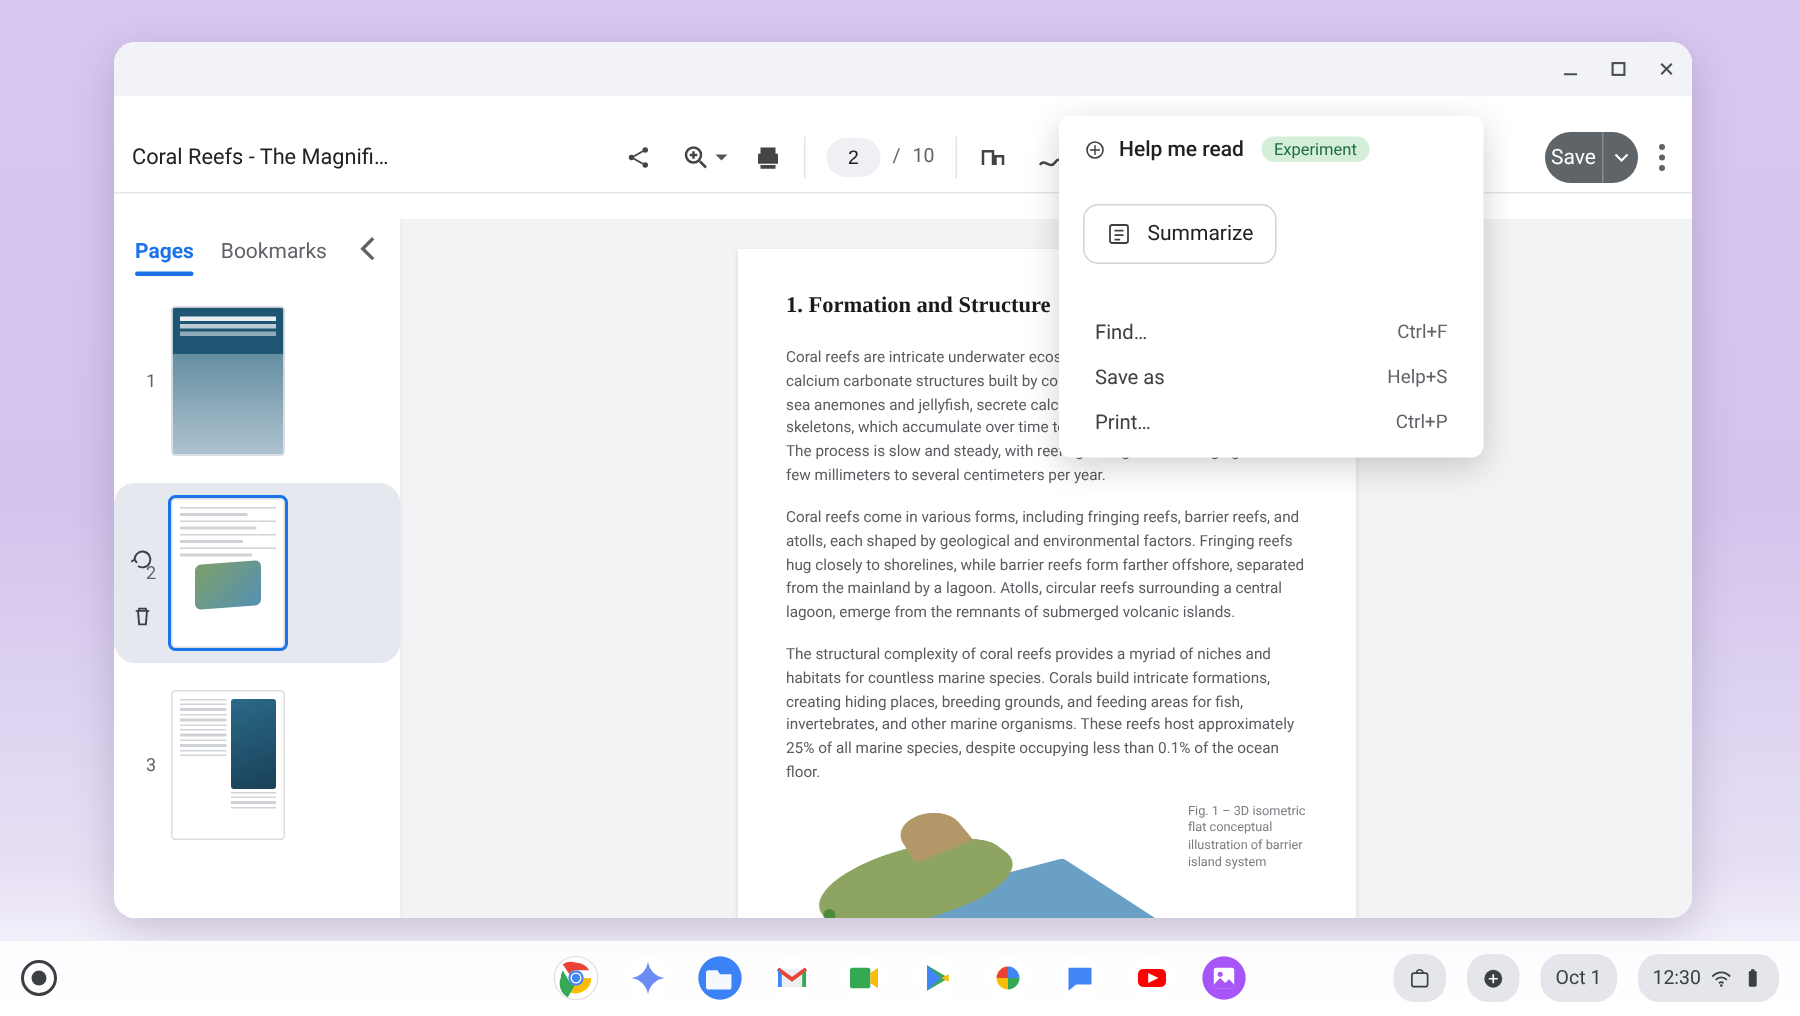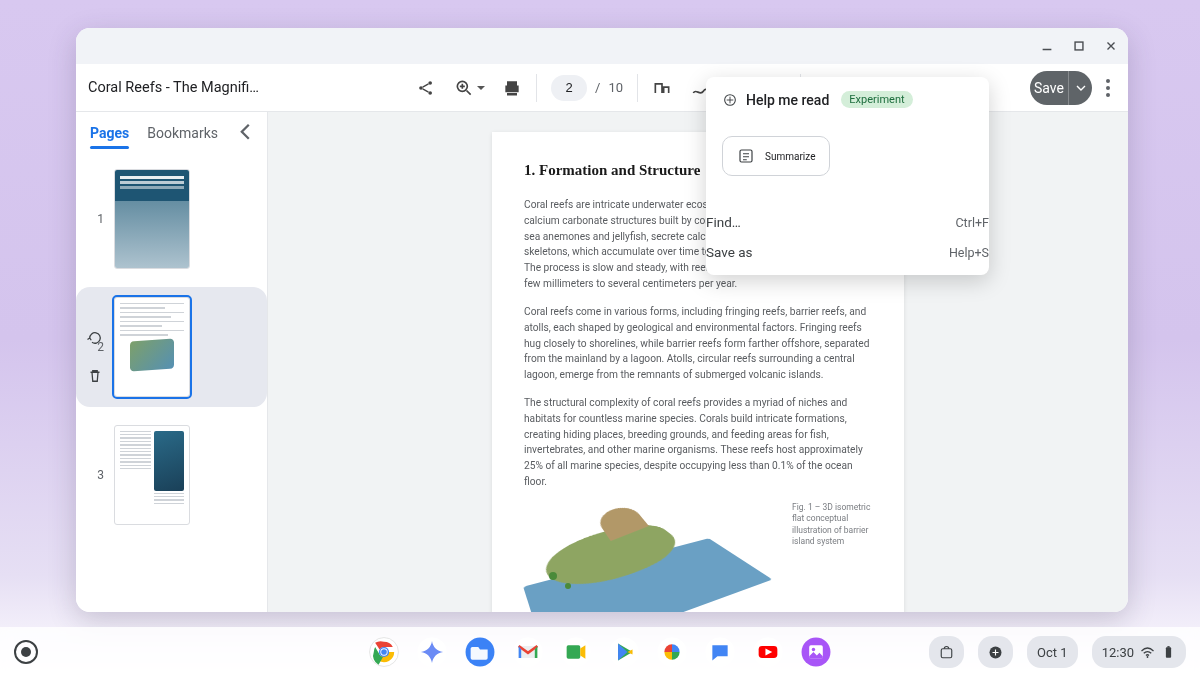--- a/index.html
+++ b/index.html
@@ -6,21 +6,21 @@
 body {
   width: 1200px; height: 677px;
   font-family: "Google Sans", Roboto, Arial, sans-serif;
   background: linear-gradient(180deg, #d8c8f0 0%, #d4c4ed 50%, #e6dff4 85%, #fefdff 100%);
   overflow: hidden; position: relative;
 }
 
 .window {
   position: absolute; left: 76px; top: 28px; width: 1052px; height: 584px;
   background: #fff; border-radius: 14px; box-shadow: 0 8px 28px rgba(60,50,80,.22);
-  overflow: hidden; display: flex; flex-direction: column;
+  overflow: hidden; display: flex; flex-direction: column; gap: 17px;
 }
 .titlebar { height: 36px; background: #f1f3f7; display: flex; align-items: center; justify-content: flex-end; padding-right: 10px; gap: 18px; }
 .titlectl { width: 14px; height: 14px; color: #4a4d52; }
 .titlectl svg { width: 100%; height: 100%; display: block; }
 
 .toolbar {
   height: 48px; border-bottom: 1px solid #e5e7ea;
   display: flex; align-items: center; padding: 0 12px;
 }
 .doc-title { font-size: 14.5px; color: #202124; max-width: 180px; white-space: nowrap; overflow: hidden; text-overflow: ellipsis; margin-right: auto; }
@@ -83,26 +83,26 @@
 .popover {
   position: absolute; left: 706px; top: 77px; width: 283px;
   background: #fff; border-radius: 8px; box-shadow: 0 6px 22px rgba(0,0,0,.18);
   display: flex; flex-direction: column; overflow: hidden;
 }
 .pop-top { padding: 14px 16px 14px 16px; display: flex; flex-direction: column; gap: 28px; }
 .help-row { display: flex; align-items: center; gap: 8px; }
 .help-row .ic { width: 16px; height: 16px; color: #3c4043; }
 .help-row .txt { font-size: 14px; font-weight: 500; color: #202124; }
 .badge { background: #d4eed9; color: #1e6e3e; font-size: 11px; padding: 2px 8px; border-radius: 10px; margin-left: 4px; }
-.sum-btn { align-self: flex-start; border: 1px solid #d0d3d8; border-radius: 10px; padding: 10px 14px; display: flex; align-items: center; gap: 10px; font-size: 10px; color: #202124; }
+.sum-btn { align-self: flex-start; border: 1px solid #d0d3d8; border-radius: 10px; padding: 10px 14px; display: flex; align-items: center; gap: 10px; font-size: 14px; color: #202124; }
 .sum-btn svg { width: 18px; height: 18px; }
 .ask { background: #f1f3f7; border-radius: 10px; padding: 10px 12px; font-size: 13px; color: #80848a; }
 .pop-sep { height: 1px; background: transparent; margin: 6px 0 4px 0; }
 .menu-list { padding: 6px 0 8px 0; }
-.menu-item { display: flex; align-items: center; justify-content: space-between; padding: 7px 0; font-size: 13.5px; color: #3c4043; }
+.menu-item { display: flex; justify-content: space-between; padding: 7px 24px; font-size: 13.5px; color: #3c4043; }
 .menu-item .sc { color: #5f6368; font-size: 12.5px; }
 
 .shelf {
   position: absolute; left: 0; right: 0; bottom: 0; height: 50px;
   background: rgba(255,255,255,.82); backdrop-filter: blur(6px);
   display: flex; align-items: center; padding: 0 14px;
 }
 .launcher { width: 24px; height: 24px; border: 2px solid #3c4043; border-radius: 50%; position: relative; }
 .launcher::after { content: ""; position: absolute; inset: 5px; background: #3c4043; border-radius: 50%; }
 .shelf-center { position: absolute; left: 50%; transform: translateX(-50%); display: flex; gap: 14px; }
@@ -345,20 +345,24 @@
   <div class="pop-sep"></div>
   <div class="menu-list">
     <div class="menu-item">
       <span>Find…</span>
       <span class="sc">Ctrl+F</span>
     </div>
     <div class="menu-item">
       <span>Save as</span>
       <span class="sc">Help+S</span>
     </div>
+    <div class="menu-item">
+      <span>Print…</span>
+      <span class="sc">Ctrl+P</span>
+    </div>
   </div>
 </div>
 
 <div class="shelf">
   <span class="launcher"></span>
 
   <div class="shelf-center">
     <span class="app">
         <svg viewBox="0 0 40 40">
           <circle cx="20" cy="20" r="17" fill="#fff"></circle>

